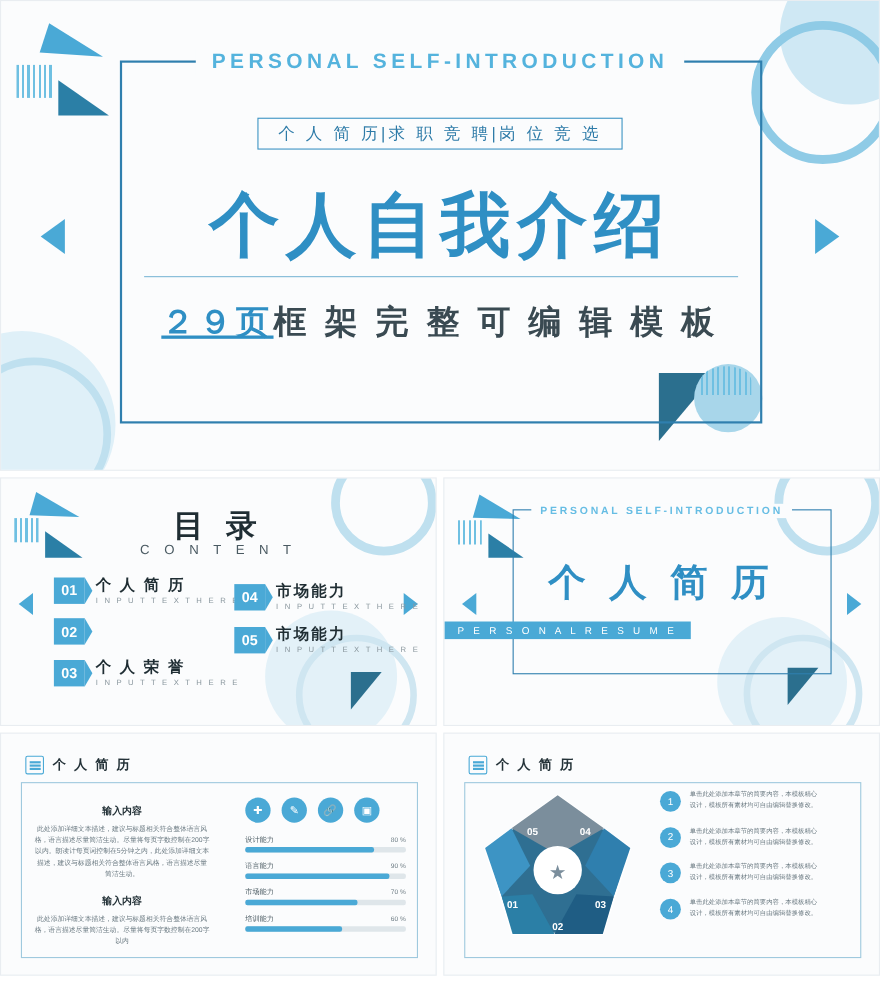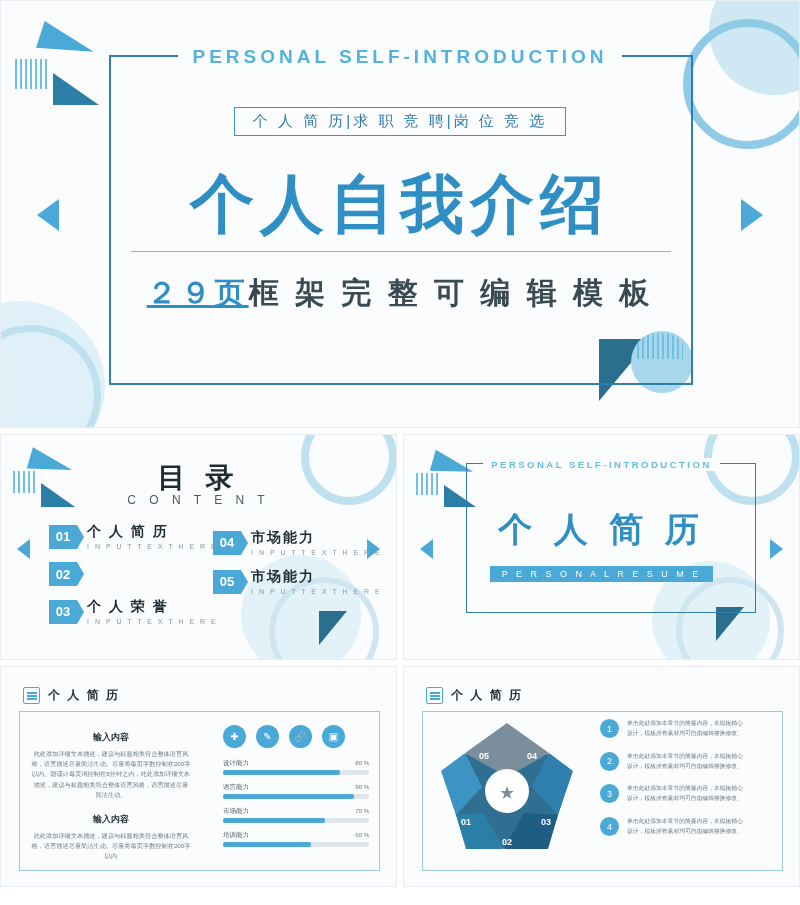--- a/index.html
+++ b/index.html
@@ -124,21 +124,21 @@
   .s3 .r-eyebrow {
     position: absolute; left: 0; right: 0; top: 24px; text-align: center;
     font-size: 9.5px; letter-spacing: 2.5px; font-weight: bold; color: #66bde4;
   }
   .s3 .r-eyebrow span { background: #fbfcfd; padding: 1px 8px; }
   .s3 .r-title {
     position: absolute; left: 0; right: 0; top: 72px; text-align: center;
     font-size: 34px; font-weight: bold; letter-spacing: 6px; color: #2f8fc4;
   }
   .s3 .r-sub {
-    position: absolute; left: 0; right: 0; top: 128px; text-align: center;
+    position: absolute; left: 0; right: 0; top: 128px; text-align: left;
   }
   .s3 .r-sub span {
     display: inline-block; background: #4aa9d6; color: #fff;
     font-size: 9px; letter-spacing: 3px; padding: 3px 12px;
   }
   
   .s4 { width: 397px; height: 221px; }
   .s5 { width: 397px; height: 221px; }
   .hdr { position: absolute; left: 22px; top: 20px; display: flex; align-items: center; }
   .hdr .doc-icon {

